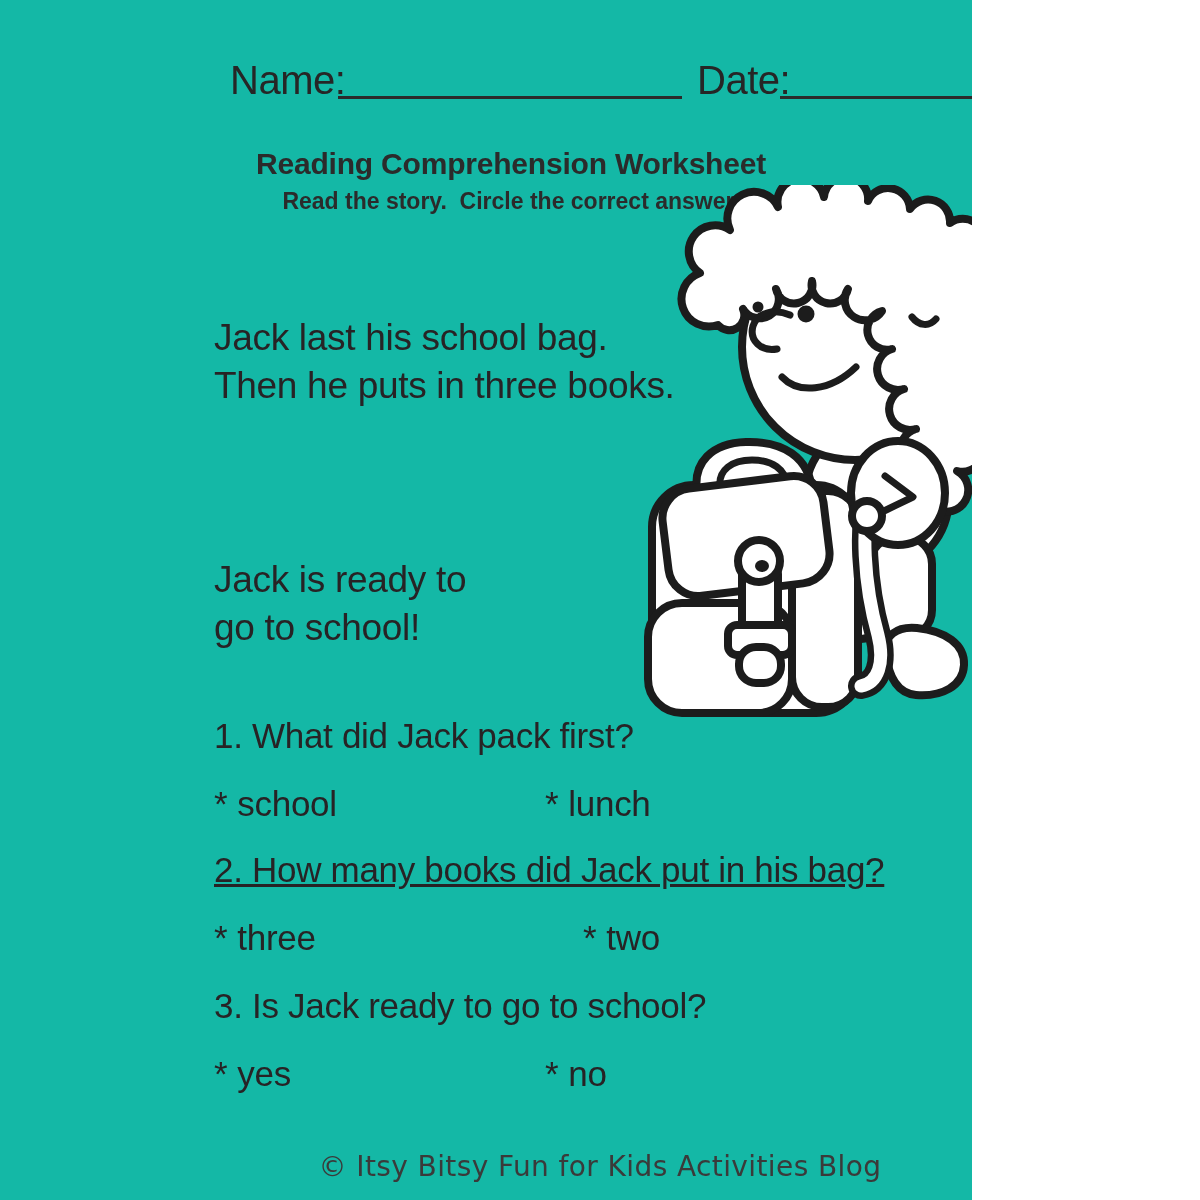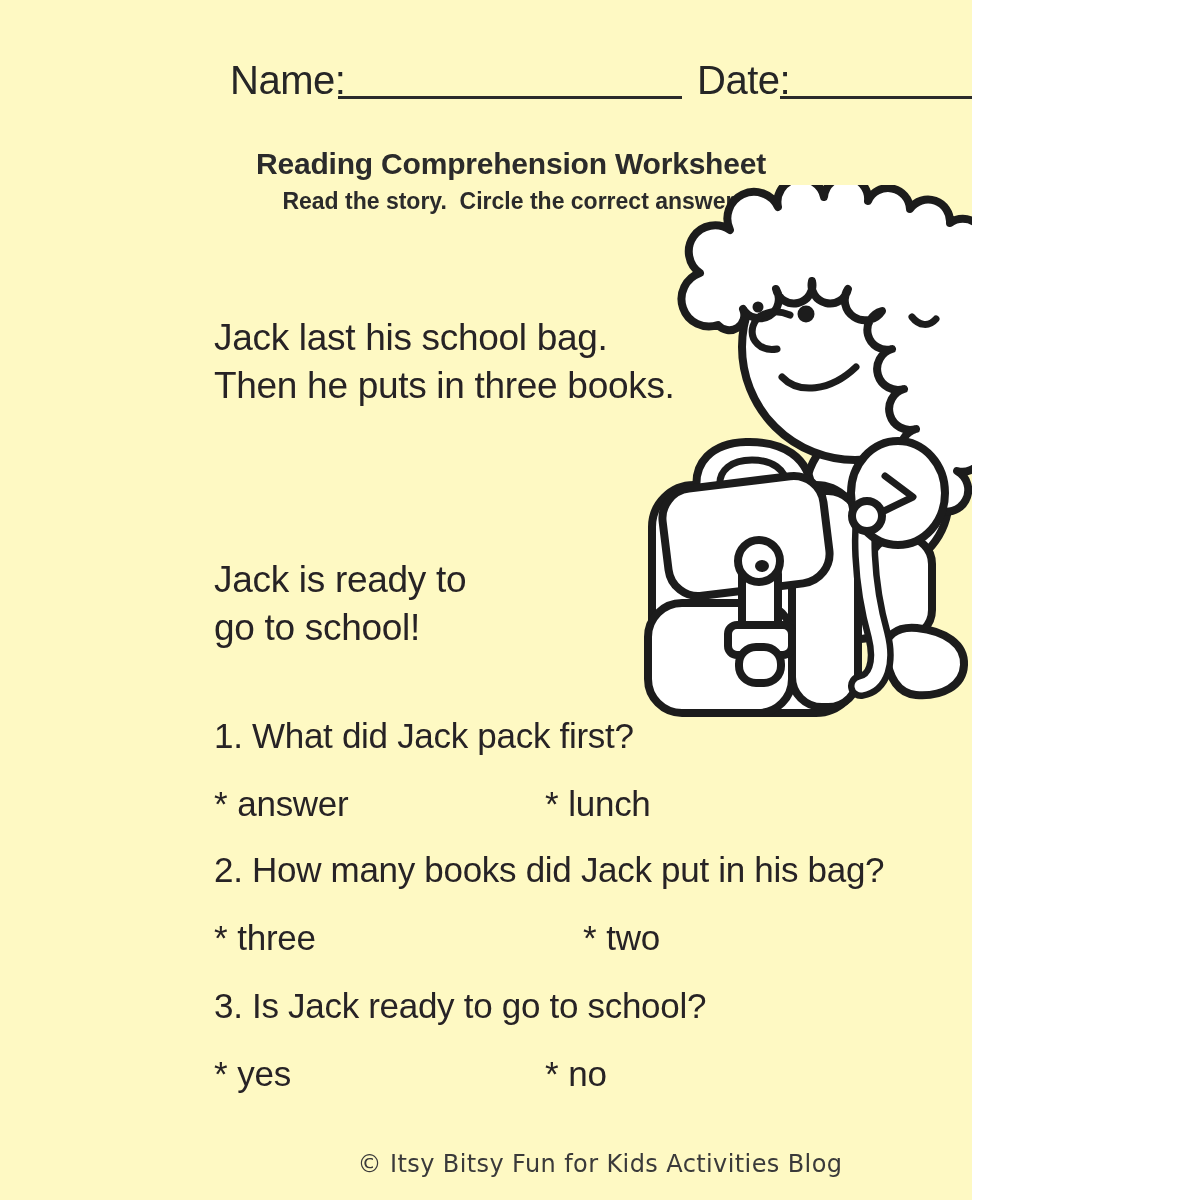--- a/index.html
+++ b/index.html
@@ -1,34 +1,34 @@
 <!DOCTYPE html>
 <html><head>
 <meta charset="utf-8">
 <style>
   html,body{margin:0;padding:0;background:#ffffff;}
   .page{
-    position:relative;width:972px;height:1200px;background:#fef9c3;overflow:hidden;
+    position:relative;width:972px;height:1200px;background:#14b8a6;overflow:hidden;
     font-family:"Liberation Sans",sans-serif;color:#2a2a2a;
   }
   .abs{position:absolute;}
   
   .hdr-label{font-size:40px;font-weight:400;letter-spacing:-0.5px;color:#262626;}
   .blank-line{border-bottom:3px solid #2b2b2b;height:0;}
   
   .title{font-size:30px;font-weight:700;color:#2b2b2b;letter-spacing:-0.2px;text-align:center;}
   .subtitle{font-size:23px;font-weight:700;color:#2b2b2b;text-align:center;white-space:pre-wrap;margin-top:7px;}
   
   .story-line{font-size:37px;line-height:48px;letter-spacing:-0.3px;color:#272325;}
   
   .q-label{font-size:35px;letter-spacing:-0.3px;color:#272325;}
   .option{font-size:35px;letter-spacing:-0.3px;color:#272325;}
   .option .marker{margin-right:10px;}
   
-  .footer{width:1200px;text-align:center;font-size:24px;color:#3a3a3a;letter-spacing:0.4px;font-family:"DejaVu Sans",sans-serif;}
+  .footer{width:1200px;text-align:center;font-size:28px;color:#3a3a3a;letter-spacing:0.4px;font-family:"DejaVu Sans",sans-serif;}
   svg .ln{stroke:#1c1c1c;stroke-width:8;fill:#ffffff;stroke-linejoin:round;stroke-linecap:round;}
   svg .thin{stroke:#1c1c1c;stroke-width:7;fill:none;stroke-linejoin:round;stroke-linecap:round;}
   svg .solid{fill:#1c1c1c;stroke:none;}
 </style>
 </head>
 <body>
 
 <div class="page">
 
   <span class="abs hdr-label" style="left:230px;top:58px;">Name:</span>
@@ -113,27 +113,27 @@
     </g>
     <g>
       <ellipse class="ln" cx="258" cy="308" rx="47" ry="52"></ellipse>
       <circle class="ln" cx="227" cy="331" r="15"></circle>
       <path class="thin" d="M 245,291 L 273,312 L 244,326"></path>
     </g>
   </svg>
 
   <div class="abs q-label" style="left:214px;top:716px;">1. What did Jack pack first?</div>
   <div class="abs option" style="left:214px;top:784px;">
-    <span class="marker">*</span><span>answer</span>
+    <span class="marker">*</span><span>school</span>
   </div>
   <div class="abs option" style="left:545px;top:784px;">
     <span class="marker">*</span><span>lunch</span>
   </div>
 
-  <div class="abs q-label" style="left:214px;top:850px;">2. How many books did Jack put in his bag?</div>
+  <div class="abs q-label" style="left:214px;top:850px;text-decoration:underline;">2. How many books did Jack put in his bag?</div>
   <div class="abs option" style="left:214px;top:918px;">
     <span class="marker">*</span><span>three</span>
   </div>
   <div class="abs option" style="left:545px;top:918px;margin-left:38px;">
     <span class="marker">*</span><span>two</span>
   </div>
 
   <div class="abs q-label" style="left:214px;top:986px;">3. Is Jack ready to go to school?</div>
   <div class="abs option" style="left:214px;top:1054px;">
     <span class="marker">*</span><span>yes</span>

